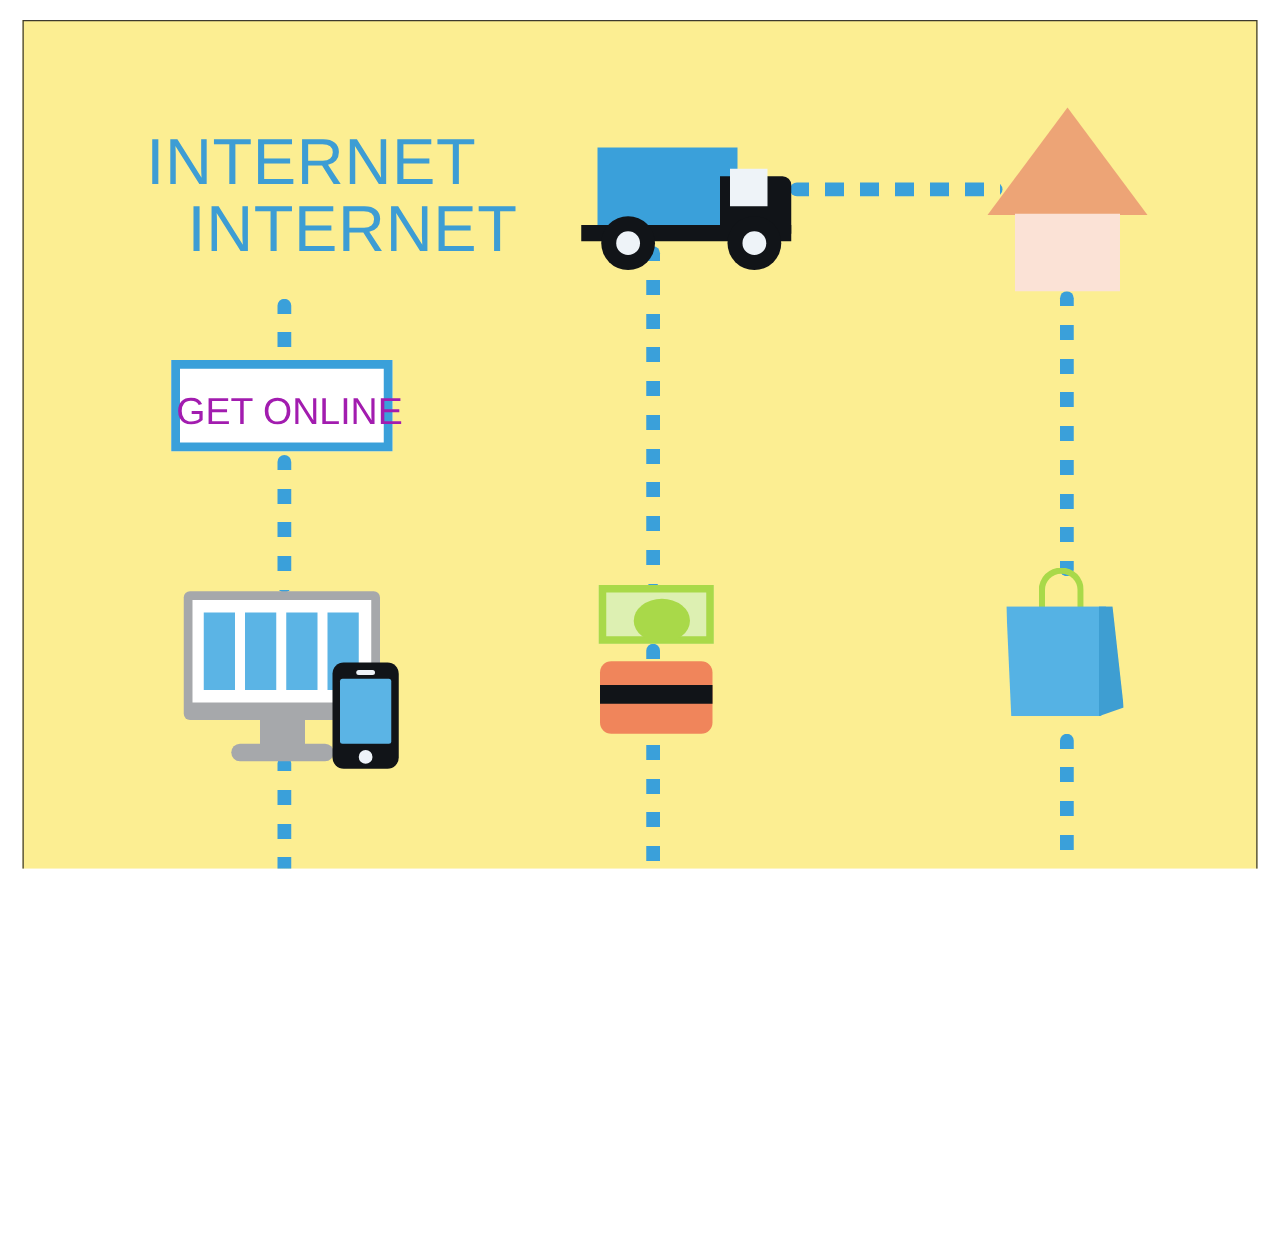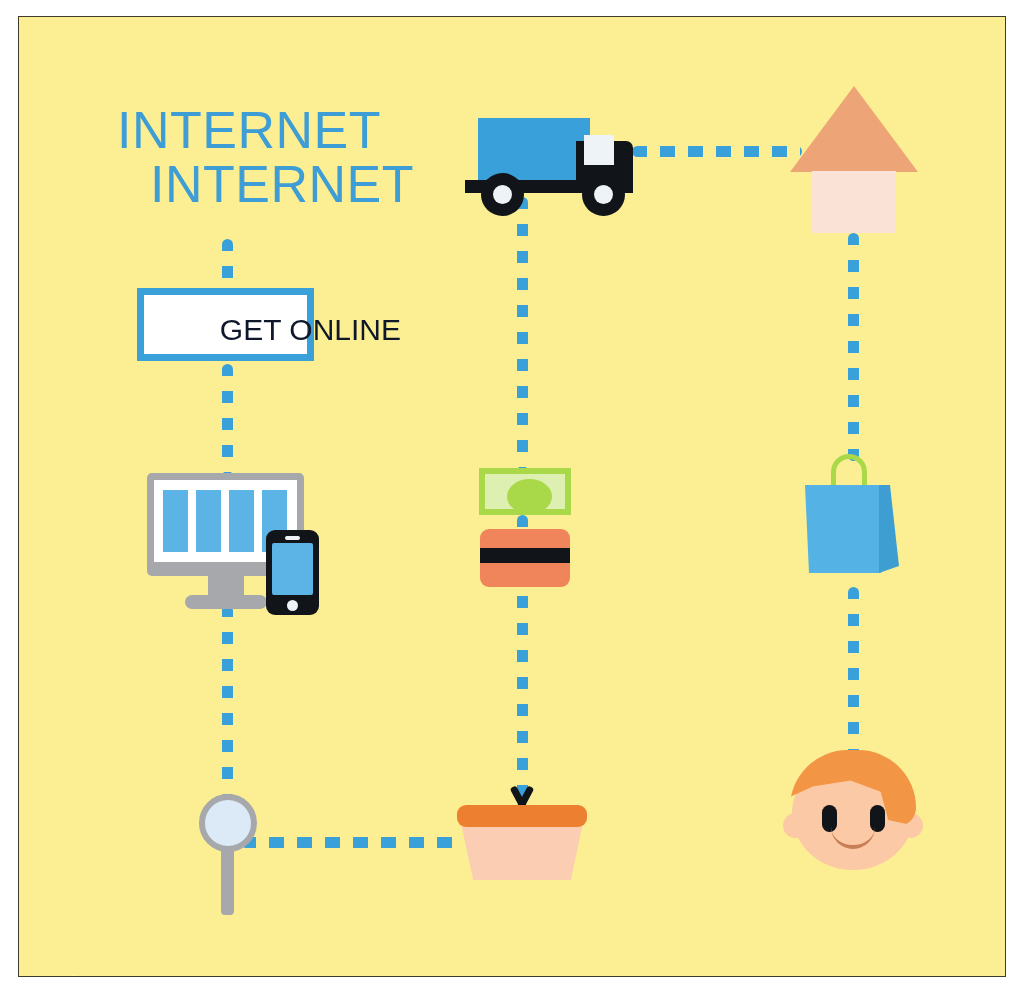--- a/index.html
+++ b/index.html
@@ -4,21 +4,21 @@
 <style>
   html, body {
     margin: 0;
     padding: 0;
     background: #ffffff;
     font-family: "Liberation Sans", sans-serif;
   }
   #stage {
     position: relative;
     width: 1024px;
-    height: 993px;
+    height: 695px;
     background: #ffffff;
     overflow: hidden;
   }
   
   #canvas {
     position: absolute;
     left: 18px;
     top: 16px;
     width: 988px;
     height: 961px;
@@ -54,25 +54,25 @@
     height: 73px;
     background: #ffffff;
     border: 7px solid #3aa0da;
     box-sizing: border-box;
   }
   #btn-online-label {
     position: absolute;
     left: 122px;
     top: 297px;
     width: 260px;
-    color: #0f172a;
+    color: #a21caf;
     font-size: 30px;
     line-height: 32px;
     white-space: nowrap;
-    text-align: right;
+    text-align: left;
     font-weight: 300;
   }
 
   
   .dots-v {
     position: absolute;
     width: 11px;
     background-image: repeating-linear-gradient(
        to bottom,
        #3aa0da 0px, #3aa0da 12px,

